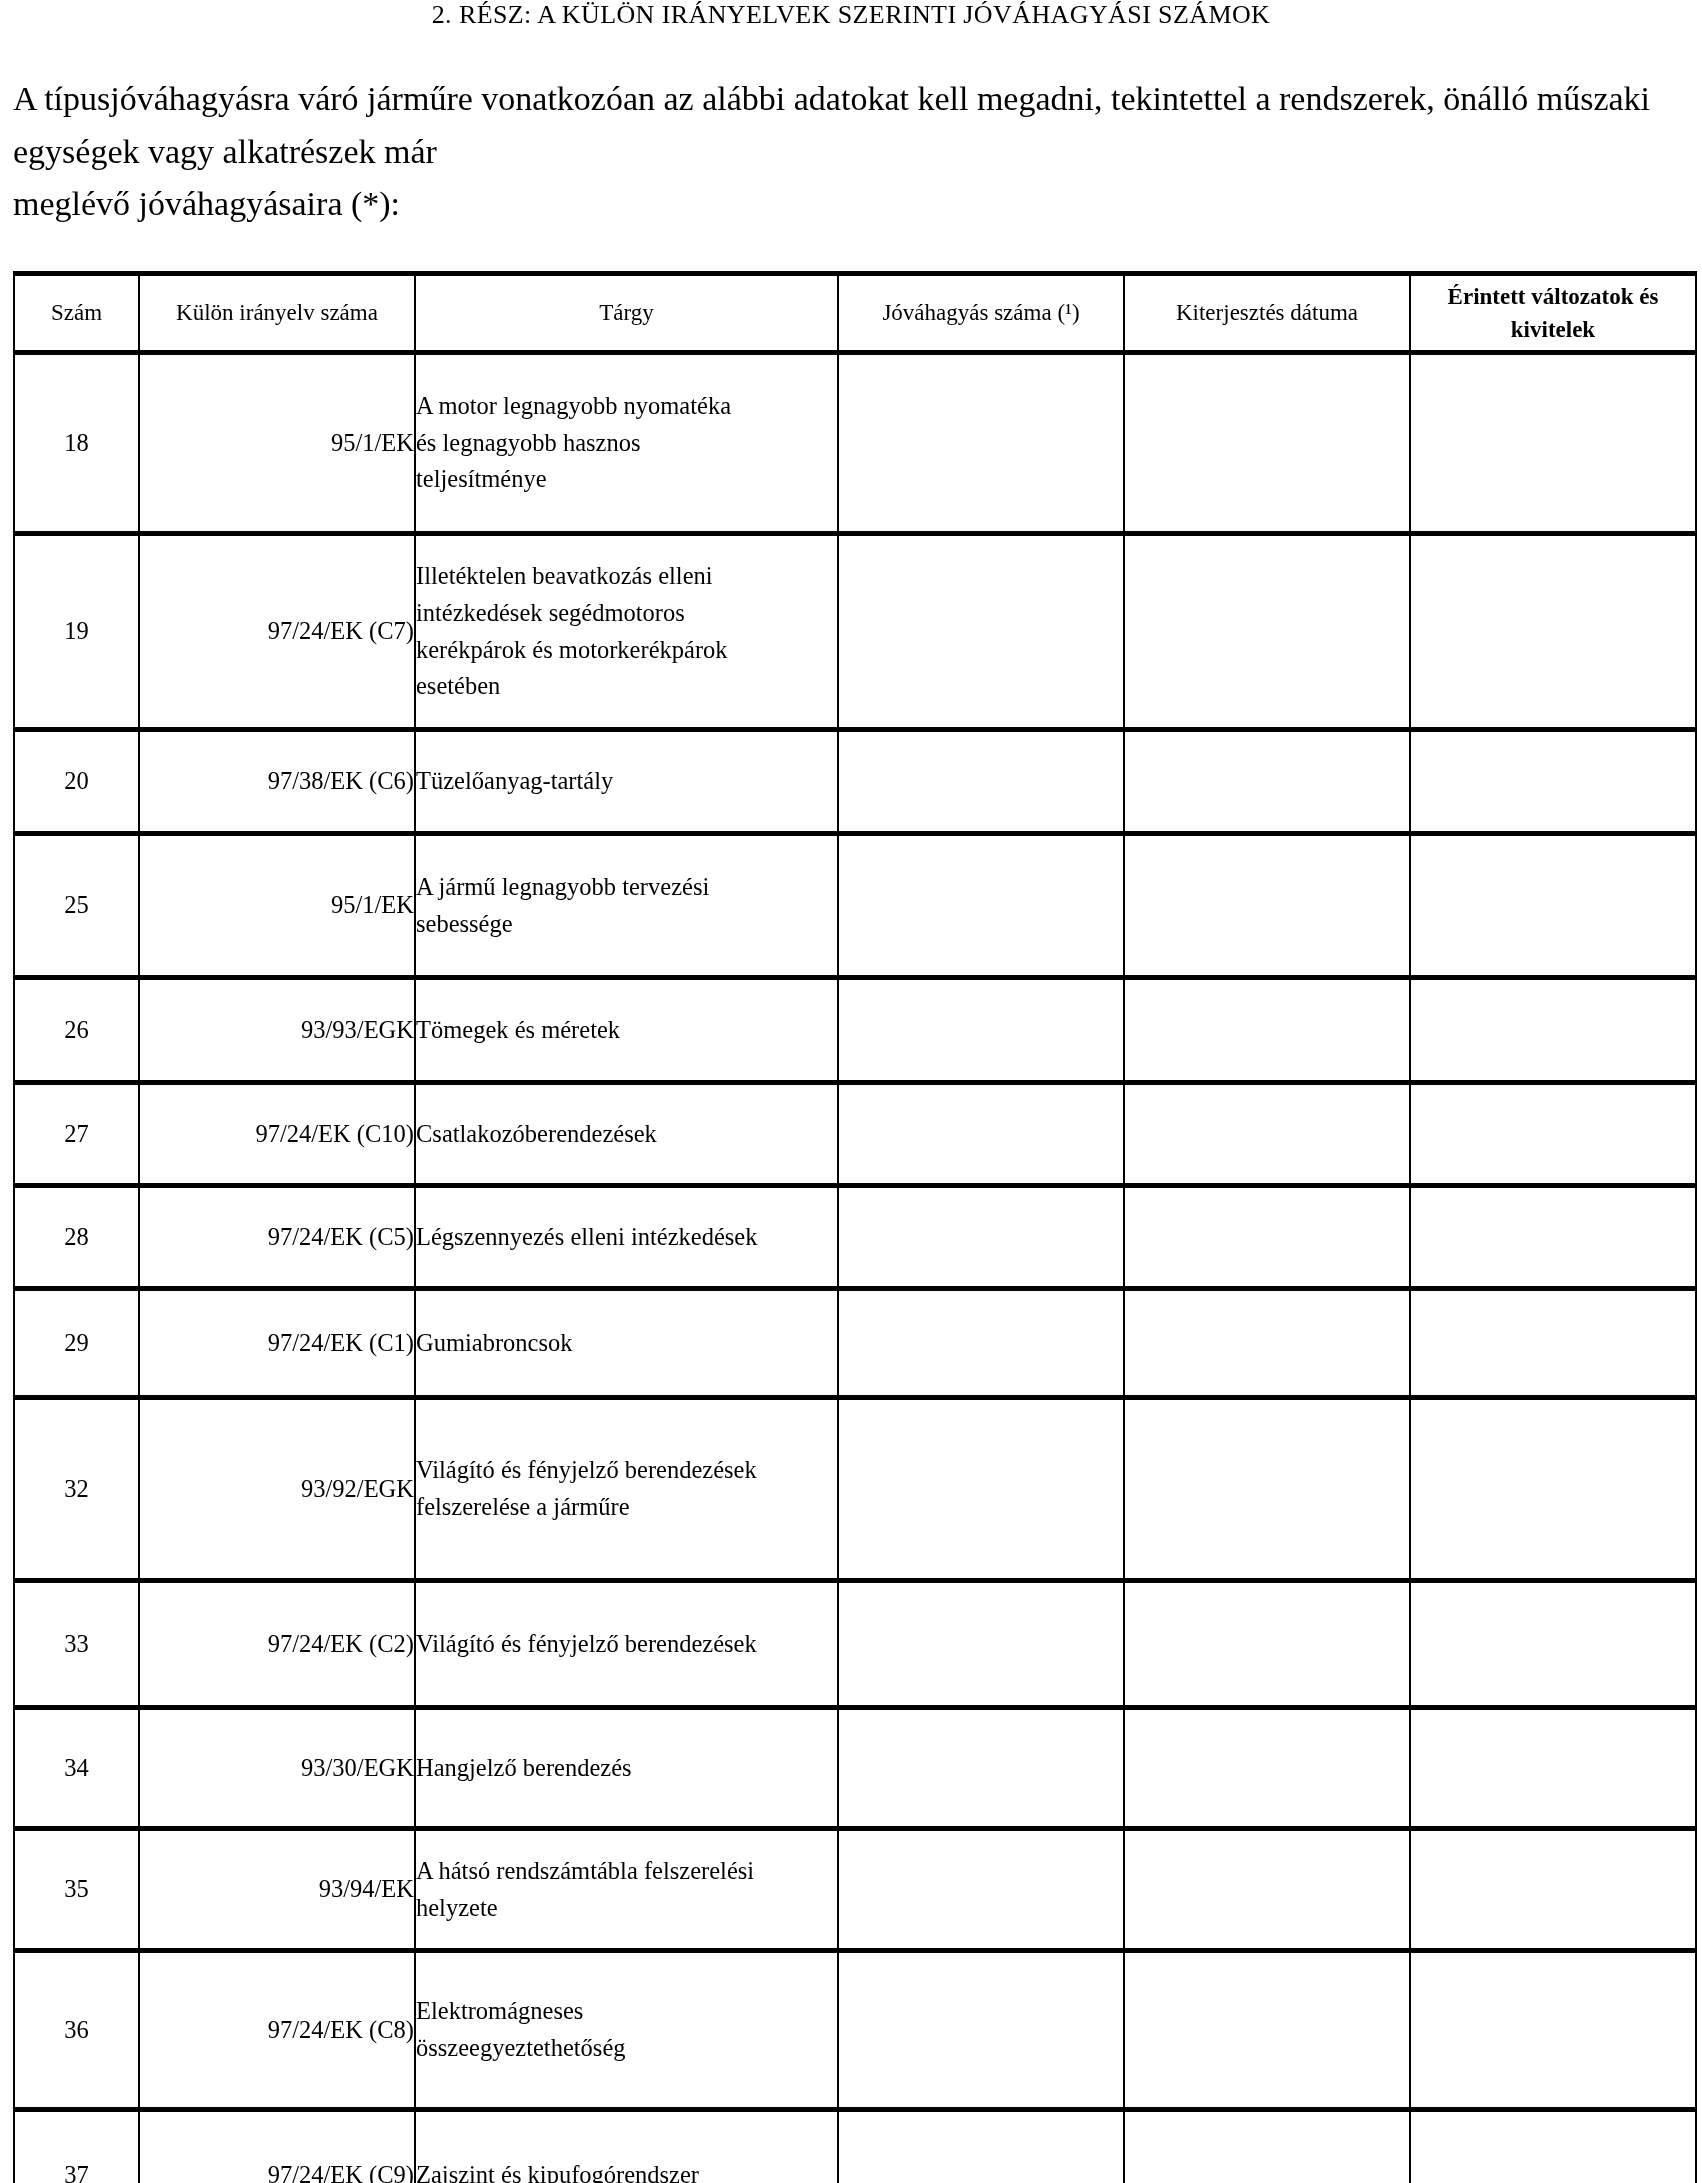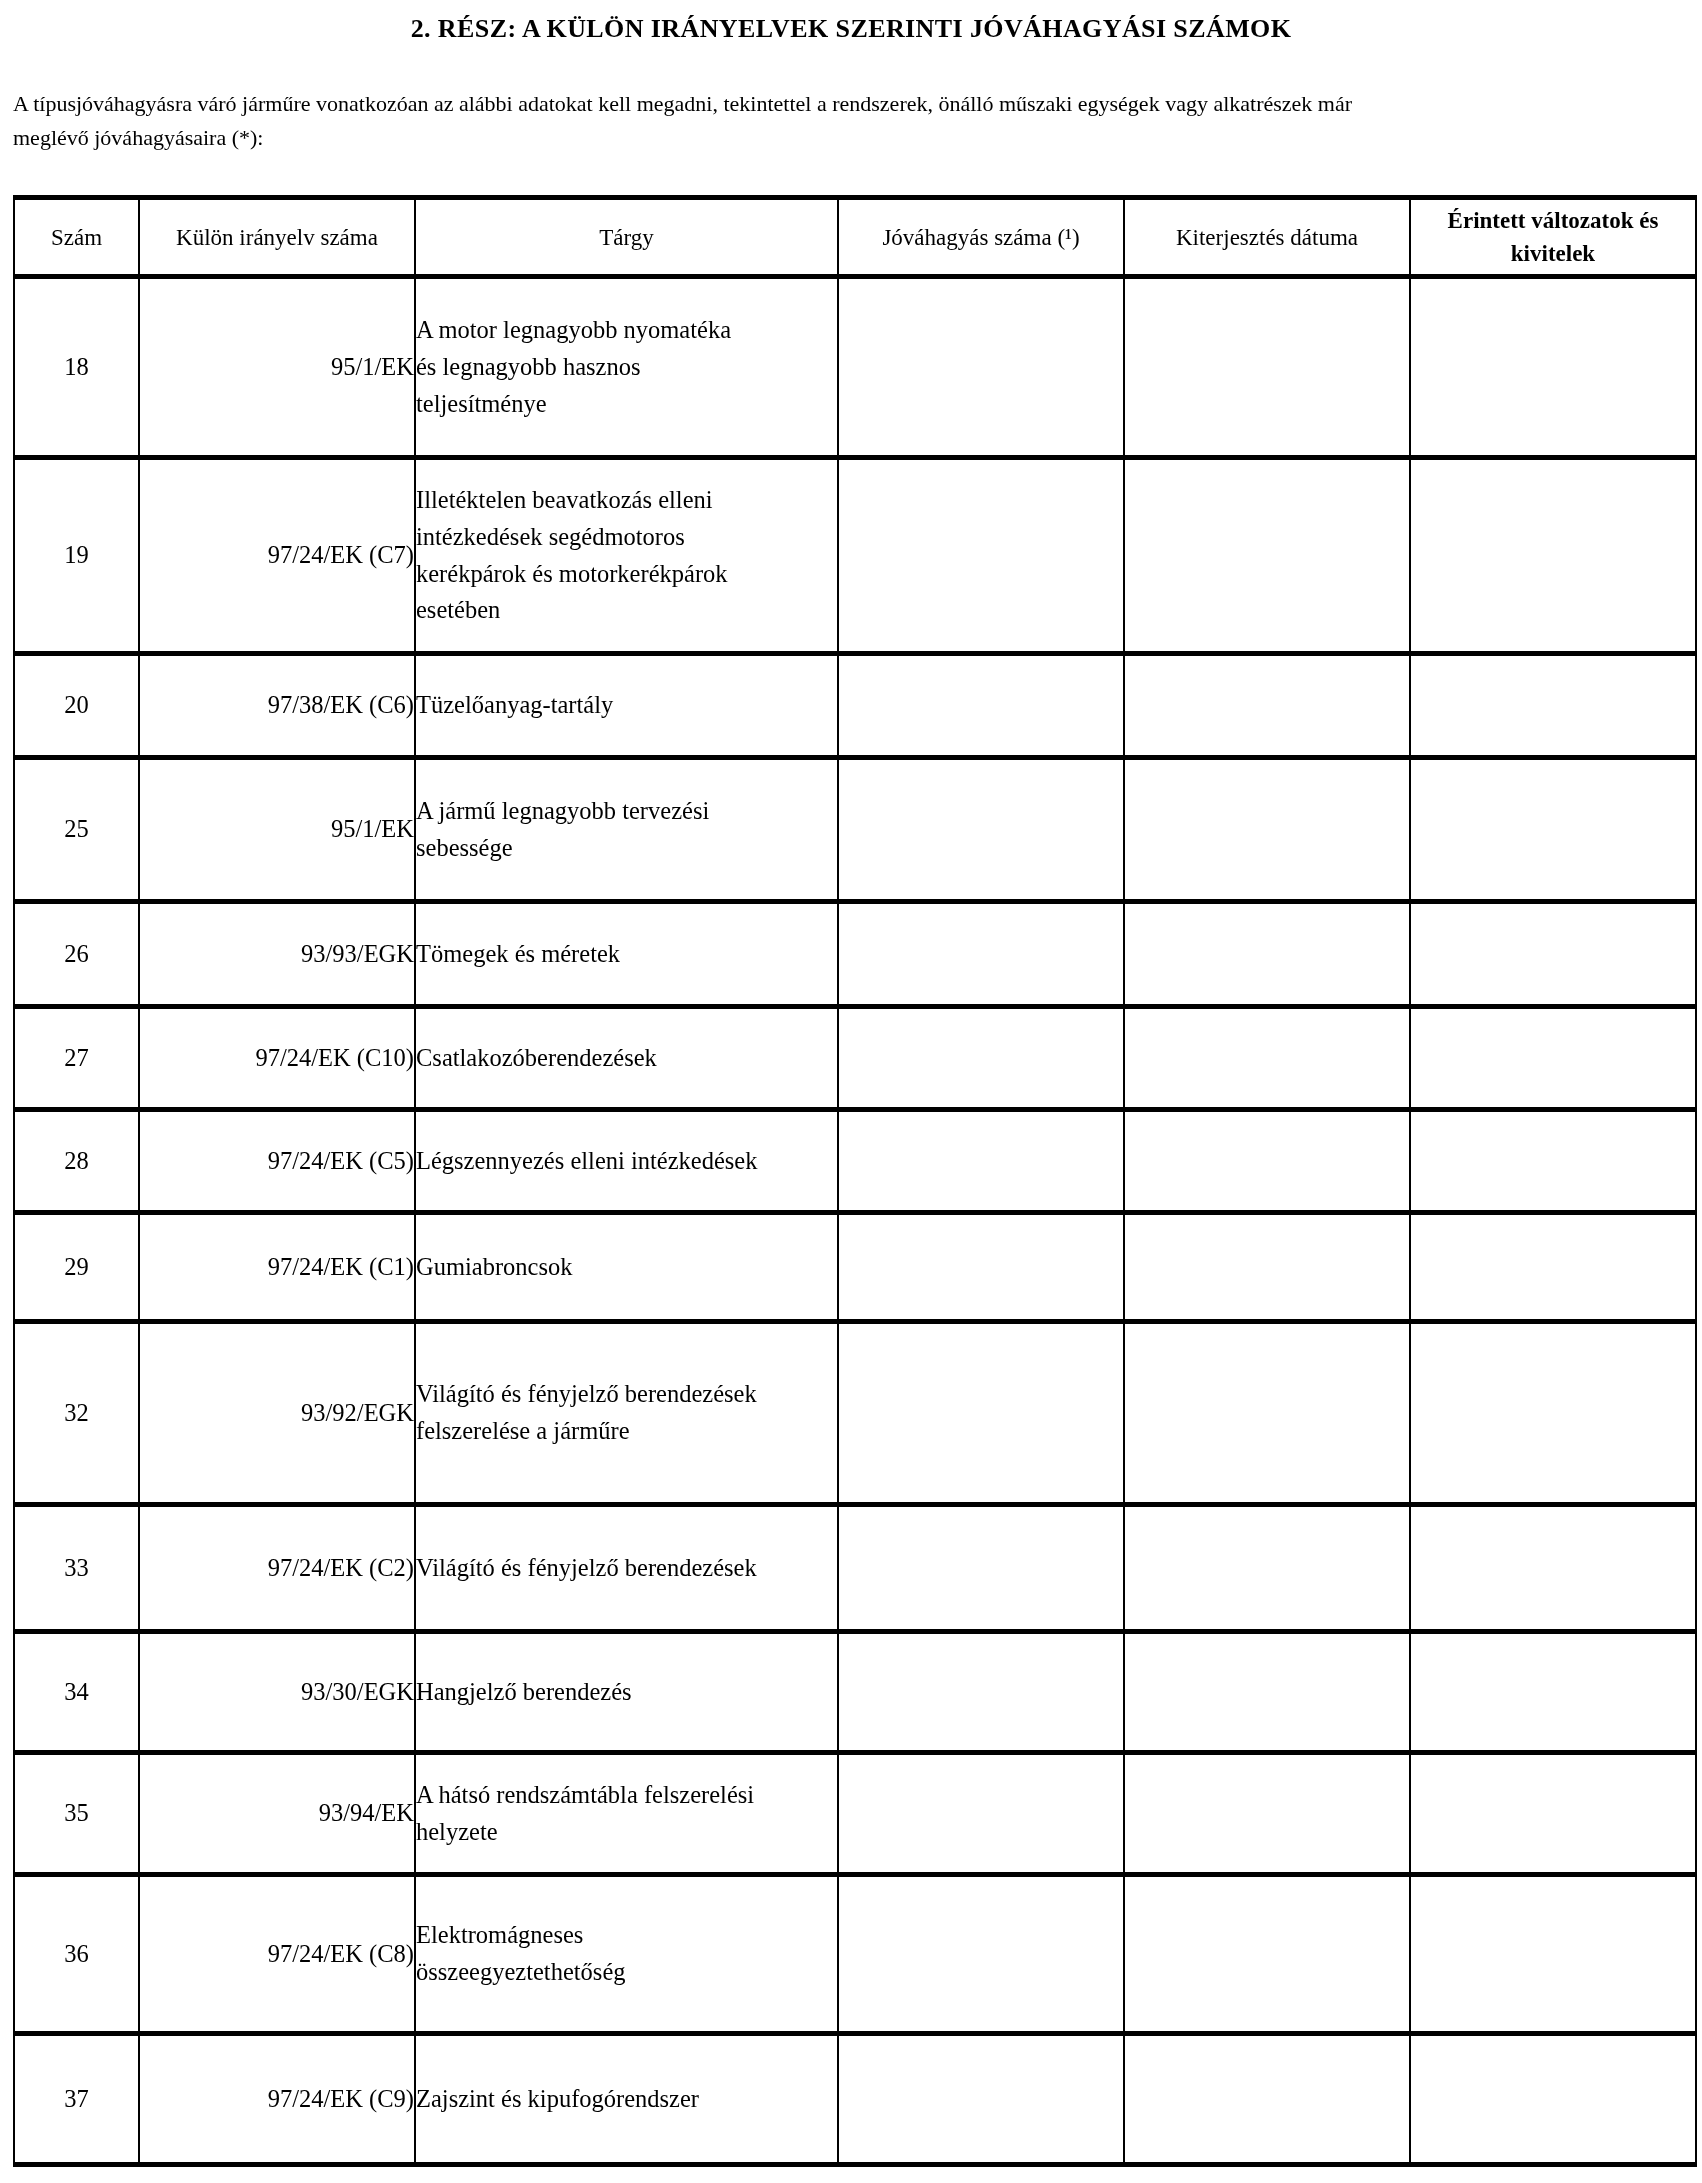--- a/index.html
+++ b/index.html
@@ -10,30 +10,30 @@
   .page {
     position: relative;
     width: 1702px;
     height: 2686px;
     background: #ffffff;
     color: #000000;
     font-family: "Liberation Serif", "DejaVu Serif", serif;
     overflow: hidden;
   }
   .doc-title {
-    margin: 14px 0 0 0;
+    margin: 0 0 0 0;
     text-align: center;
     font-size: 26px;
-    font-weight: bold;
+    font-weight: normal;
     letter-spacing: 0.4px;
     white-space: pre-line;
   }
   .doc-intro {
     margin: 43px 12.2px 0 13px;
-    font-size: 22px;
+    font-size: 34px;
     line-height: 1.55;
     white-space: pre-line;
   }
   table.approvals {
     border-collapse: collapse;
     table-layout: fixed;
     width: 1683px;
     margin: 40px 0 0 13px;
   }
   table.approvals td, table.approvals th {

